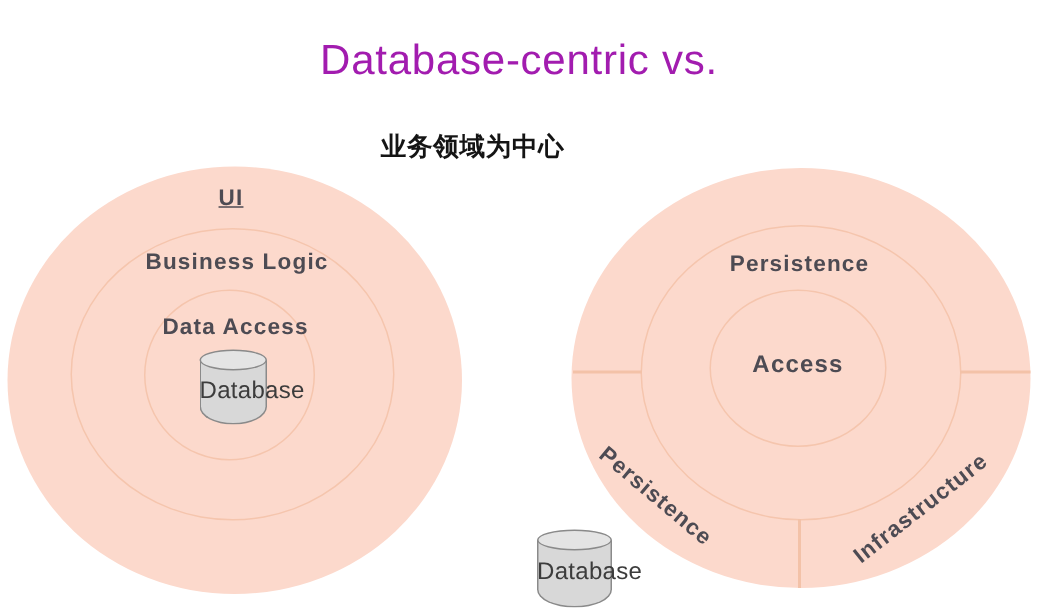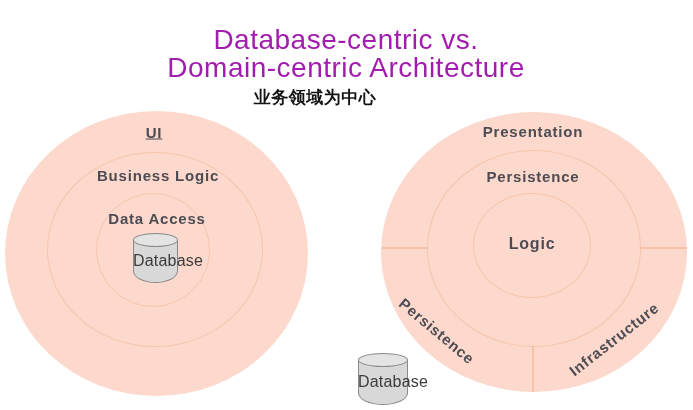--- a/index.html
+++ b/index.html
@@ -74,21 +74,20 @@
     letter-spacing:0.2px;
   }
 </style>
 </head>
 <body>
 
 <div class="stage">
 
   <div class="title">
     <div>Database-centric vs.</div>
-    <div>Domain-centric Architecture</div>
   </div>
   <div class="zh zh-bottom">业务领域为中心</div>
 
   <div class="ellipse fill l-outer"></div>
   <div class="ellipse ring l-mid"></div>
   <div class="ellipse ring l-inner"></div>
   <div class="lbl lbl-ui">UI</div>
   <div class="lbl lbl-bl">Business Logic</div>
   <div class="lbl lbl-da">Data Access</div>
   <div class="cylinder cyl-1">
@@ -96,23 +95,22 @@
     <div class="cyl-body"></div>
     <div class="cyl-label">Database</div>
   </div>
 
   <div class="ellipse fill r-outer"></div>
   <div class="ellipse ring r-mid"></div>
   <div class="ellipse ring r-inner"></div>
   <div class="divider div-left"></div>
   <div class="divider div-right"></div>
   <div class="divider div-bottom"></div>
-  <div class="lbl lbl-pres">Presentation</div>
   <div class="lbl lbl-app">Persistence</div>
-  <div class="lbl lbl-dom">Logic</div>
+  <div class="lbl lbl-dom">Access</div>
   <div class="lbl lbl-pers">Persistence</div>
   <div class="lbl lbl-infra">Infrastructure</div>
   <div class="cylinder cyl-2">
     <div class="cyl-top"></div>
     <div class="cyl-body"></div>
     <div class="cyl-label">Database</div>
   </div>
 
 </div>
 

